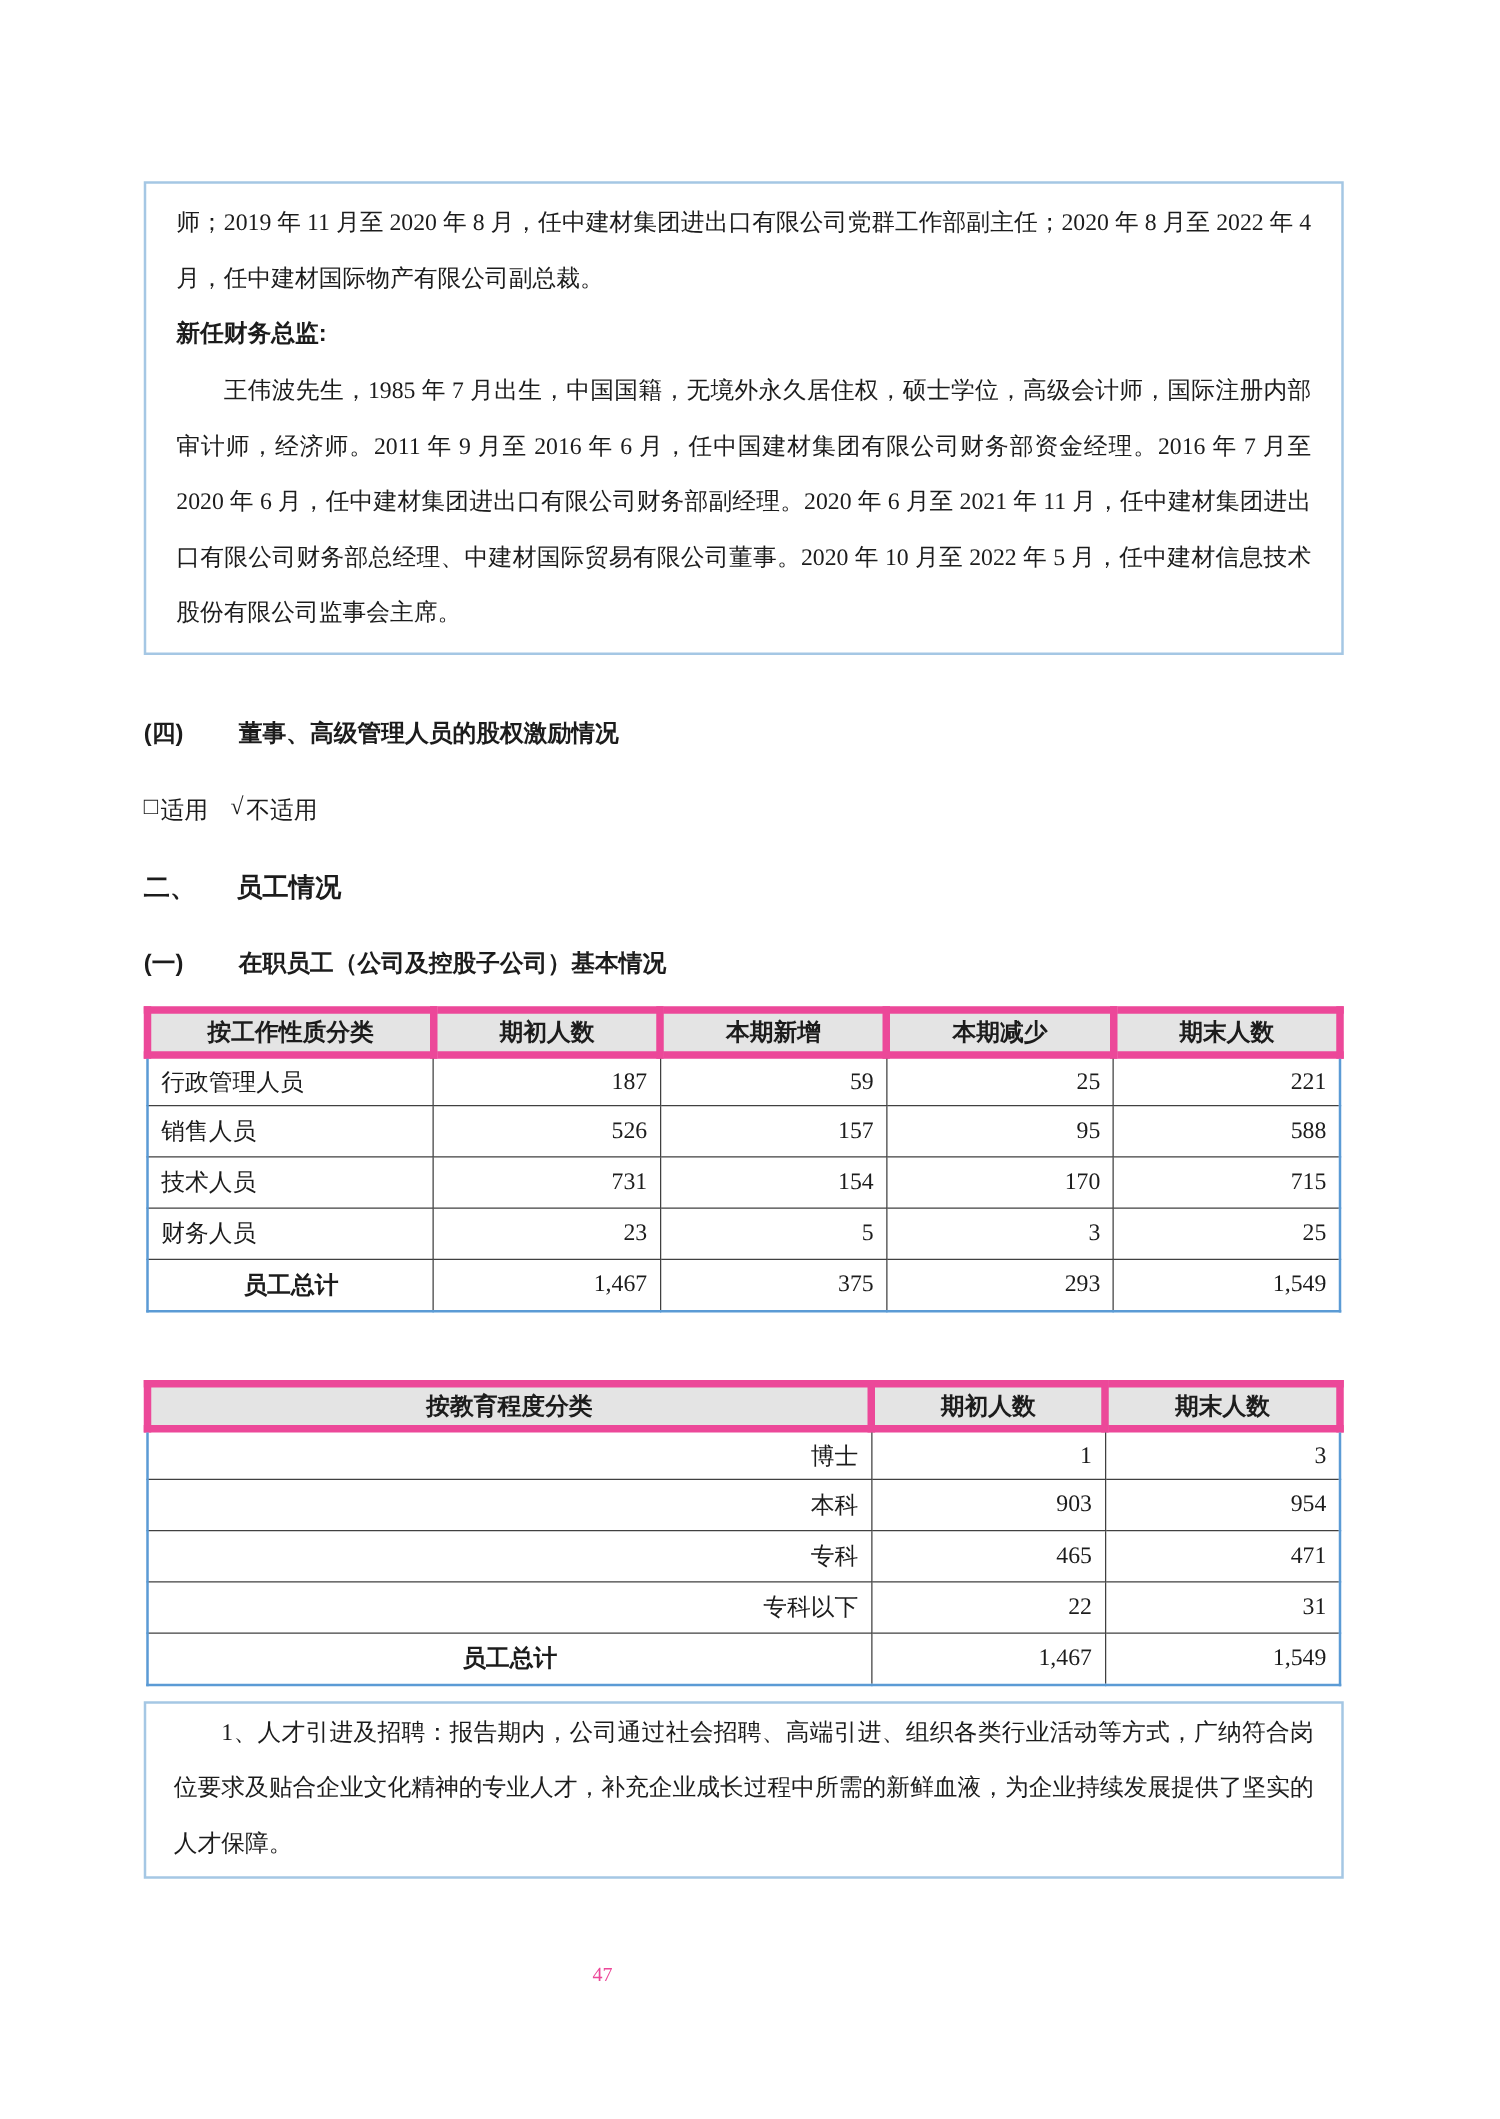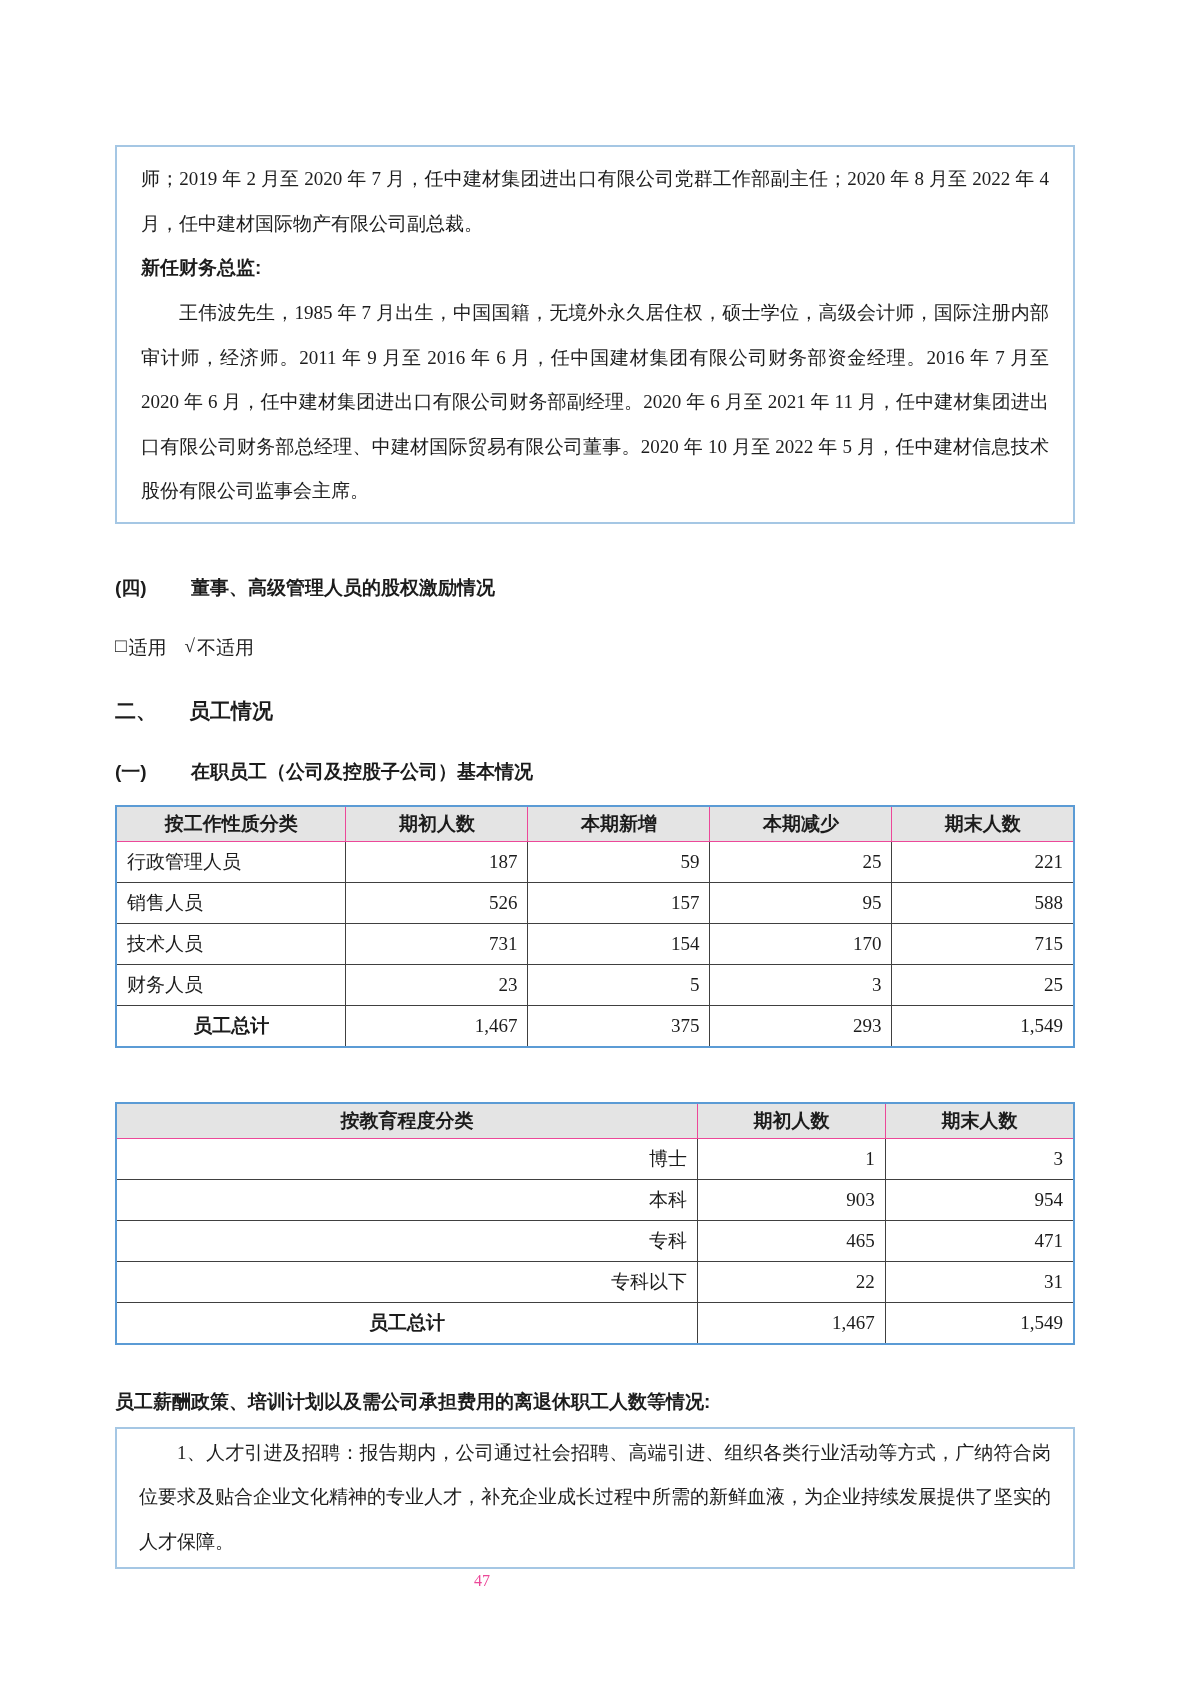--- a/index.html
+++ b/index.html
@@ -57,21 +57,21 @@
   .applicability .opt { display: inline-flex; gap: 2px; }
   table.tbl {
     border-collapse: collapse;
     width: 960px;
     table-layout: fixed;
     border: 2px solid #5b9bd5;
     font-size: 19px;
   }
   table.tbl th {
     background: #e4e4e4;
-    border: 1px solid #ec4899;
+    border: 6px solid #ec4899;
     height: 36px;
     font-weight: bold;
     text-align: center;
     padding: 0 8px;
   }
   table.tbl td {
     border: 1px solid #404040;
     height: 41px;
     padding: 0 10px;
     background: #ffffff;
@@ -109,21 +109,21 @@
     color: #ec4899;
   }
 </style>
 </head>
 <body>
 
 <div class="page">
   <div class="content">
 
     <div class="intro-box">
-      <p class="body-text">师；2019 年 2 月至 2020 年 7 月，任中建材集团进出口有限公司党群工作部副主任；2020 年 8 月至 2022 年 4 月，任中建材国际物产有限公司副总裁。</p>
+      <p class="body-text">师；2019 年 11 月至 2020 年 8 月，任中建材集团进出口有限公司党群工作部副主任；2020 年 8 月至 2022 年 4 月，任中建材国际物产有限公司副总裁。</p>
       <p class="body-text bold-heading">新任财务总监:</p>
       <p class="body-text indent">王伟波先生，1985 年 7 月出生，中国国籍，无境外永久居住权，硕士学位，高级会计师，国际注册内部审计师，经济师。2011 年 9 月至 2016 年 6 月，任中国建材集团有限公司财务部资金经理。2016 年 7 月至 2020 年 6 月，任中建材集团进出口有限公司财务部副经理。2020 年 6 月至 2021 年 11 月，任中建材集团进出口有限公司财务部总经理、中建材国际贸易有限公司董事。2020 年 10 月至 2022 年 5 月，任中建材信息技术股份有限公司监事会主席。</p>
     </div>
 
     <div class="section-heading">
       <span class="sec-index">(四)</span>
       <span class="sec-title">董事、高级管理人员的股权激励情况</span>
     </div>
 
     <div class="applicability">
@@ -238,21 +238,20 @@
           <td class="num">31</td>
         </tr>
         <tr>
           <td class="total-label">员工总计</td>
           <td class="num">1,467</td>
           <td class="num">1,549</td>
         </tr>
       </tbody>
     </table>
 
-    <div class="policy-heading">员工薪酬政策、培训计划以及需公司承担费用的离退休职工人数等情况:</div>
 
     <div class="policy-box">
       <p class="body-text indent">1、人才引进及招聘：报告期内，公司通过社会招聘、高端引进、组织各类行业活动等方式，广纳符合岗位要求及贴合企业文化精神的专业人才，补充企业成长过程中所需的新鲜血液，为企业持续发展提供了坚实的人才保障。</p>
     </div>
 
   </div>
 
   <div class="page-number">47</div>
 </div>
 

